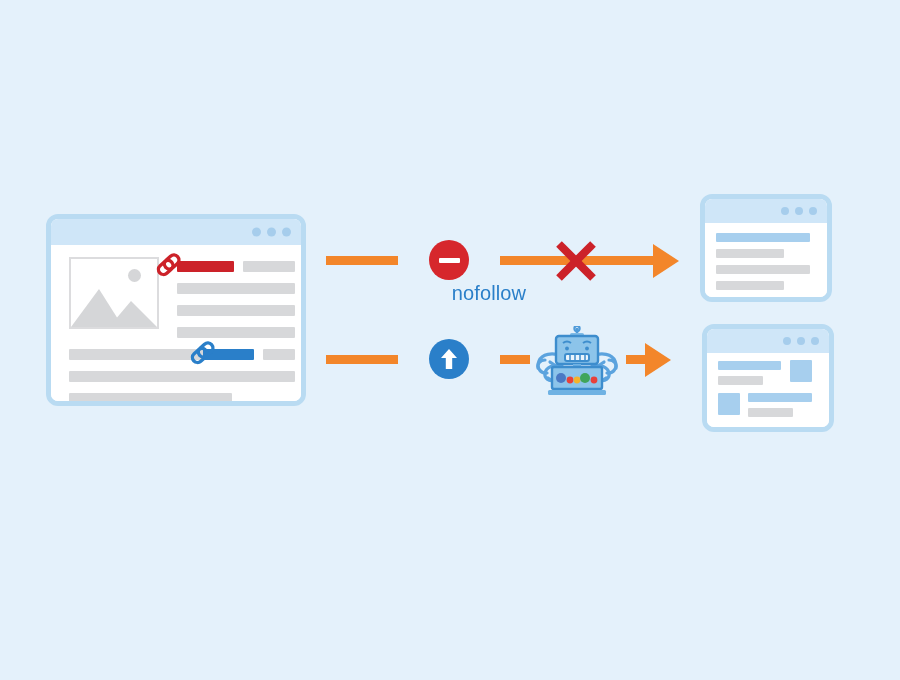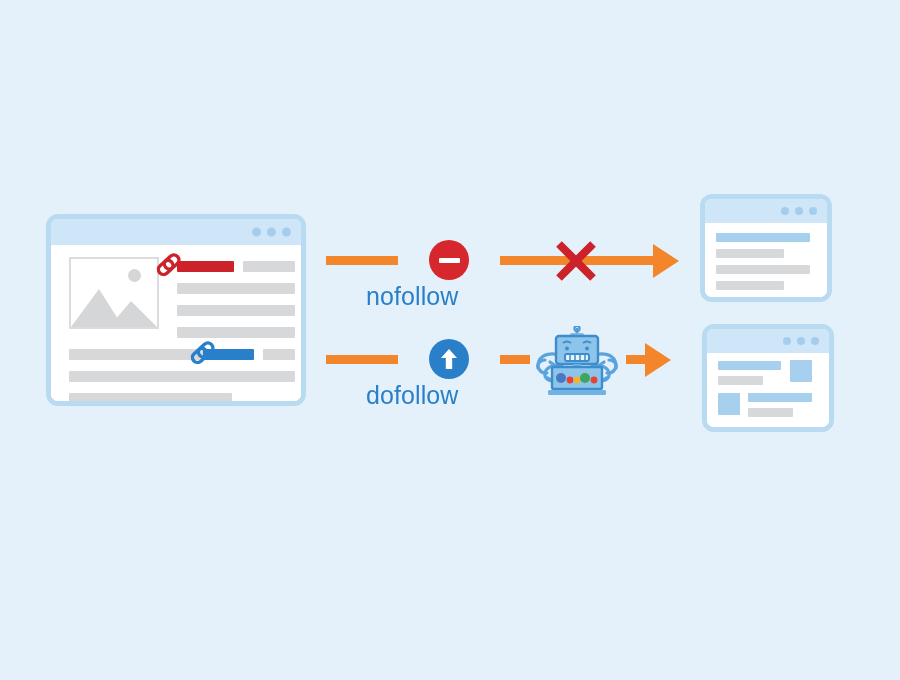--- a/index.html
+++ b/index.html
@@ -133,22 +133,22 @@
   .badge-minus {
     width: 21px;
     height: 5px;
     background: #ffffff;
     border-radius: 1px;
   }
 
   .flow-label {
     position: absolute;
     width: 160px;
-    text-align: left;
-    font-size: 25px;
+    text-align: right;
+    font-size: 20px;
     color: #2a7fc9;
     letter-spacing: 0.1px;
     white-space: nowrap;
   }
 
   .cross {
     position: absolute;
   }
   .robot {
     position: absolute;
@@ -252,21 +252,20 @@
   </svg>
 
   <div class="bar" style="left:326px; top:355px; width:72px;"></div>
 
   <div class="badge do" style="left:429px; top:339px;">
     <svg width="22" height="24" viewBox="0 0 22 24">
       <path d="M11 2 L19 11 H14.2 V22 H7.8 V11 H3 Z" fill="#ffffff"></path>
     </svg>
   </div>
 
-  <div class="flow-label" style="left:366px; top:381px;">dofollow</div>
 
   <div class="bar" style="left:500px; top:355px; width:30px;"></div>
 
   <svg class="robot" style="left:532px; top:326px; width:90px; height:72px;" viewBox="0 0 90 72">
 
     <g fill="none" stroke="#5ba3de" stroke-width="3.2" stroke-linecap="round" stroke-linejoin="round">
       <path d="M30 30 C20 26 10 28 7 35 C4 42 9 48 15 47"></path>
       <path d="M13 34 C8 34 5 38 6 42"></path>
       <path d="M30 40 C22 38 14 41 13 47 C12 52 17 56 22 54"></path>
       <path d="M16 52 L25 58 L31 50"></path>

